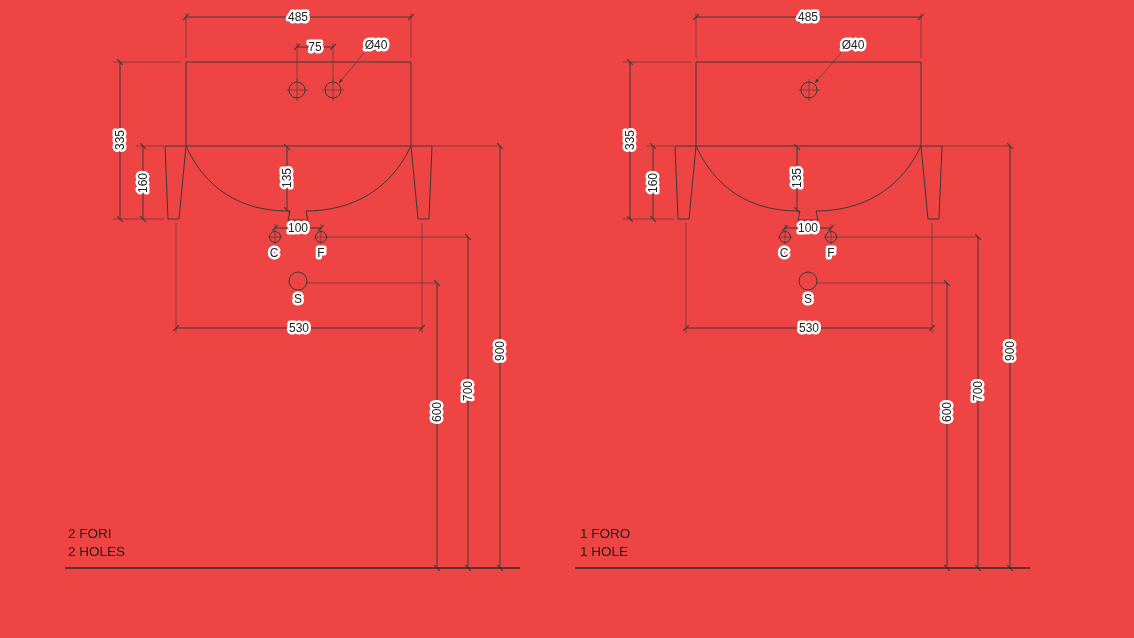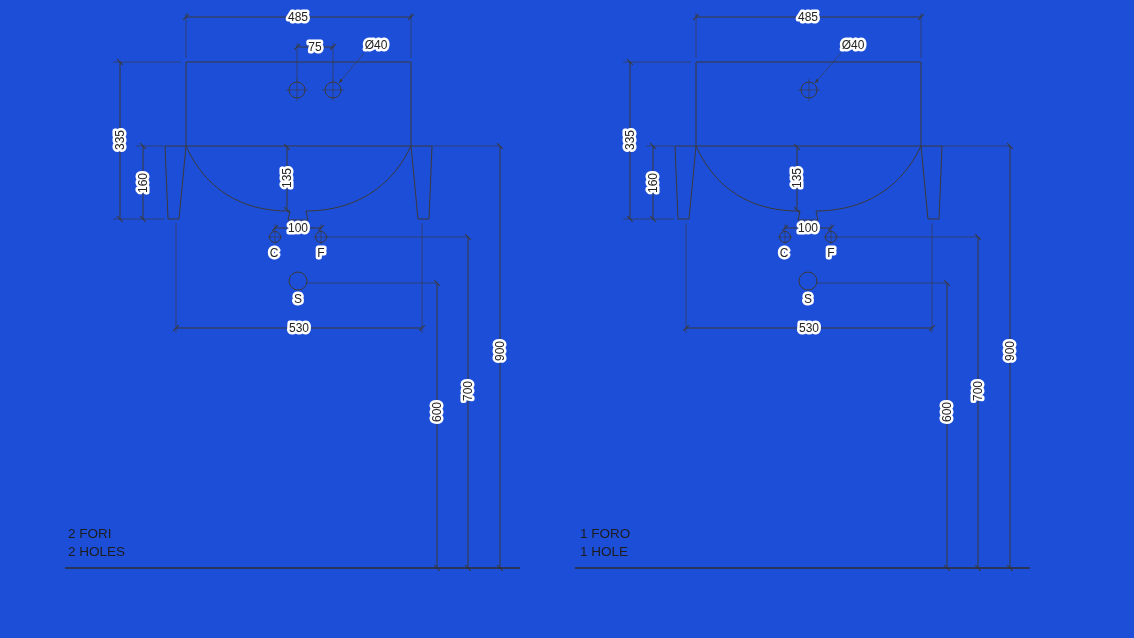--- a/index.html
+++ b/index.html
@@ -1,16 +1,16 @@
 <!DOCTYPE html>
 <html><head>
 <meta charset="utf-8">
 <style>
   html,body{margin:0;padding:0;background:#ffffff;}
-  .stage{position:relative;width:1134px;height:638px;background:#1d4ed8;overflow:hidden;}
+  .stage{position:relative;width:1134px;height:638px;background:#ef4444;overflow:hidden;}
   svg{display:block;}
   .ln{fill:none;stroke:#3a3a3a;stroke-width:1;}
   .thin{stroke-width:0.6;}
   .floor{stroke:#2f2f2f;stroke-width:1.4;}
   .dimtext{
     font-family:"Liberation Sans", sans-serif;
     font-size:12px; fill:#232323; text-anchor:middle;
     paint-order:stroke; stroke:#ffffff; stroke-width:5px; stroke-linejoin:round;
   }
   .caption{

